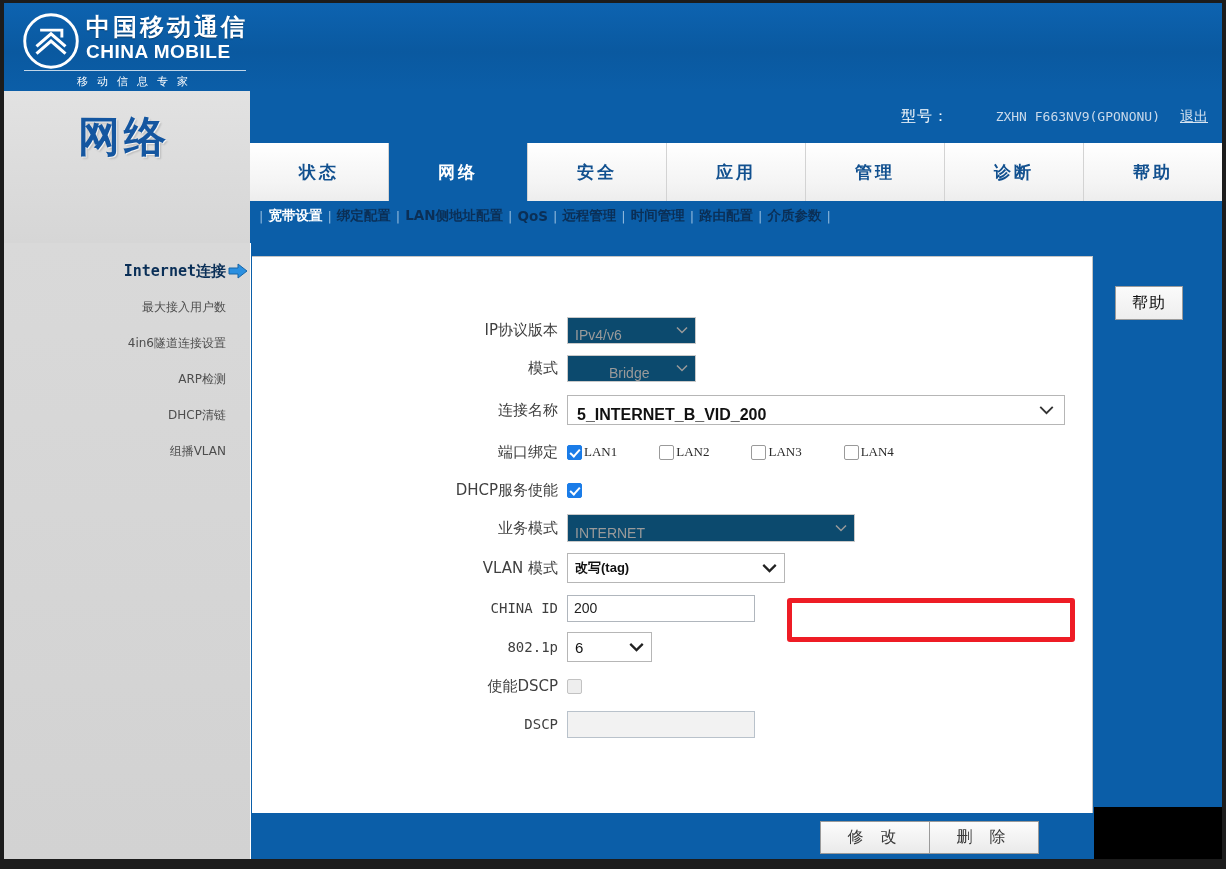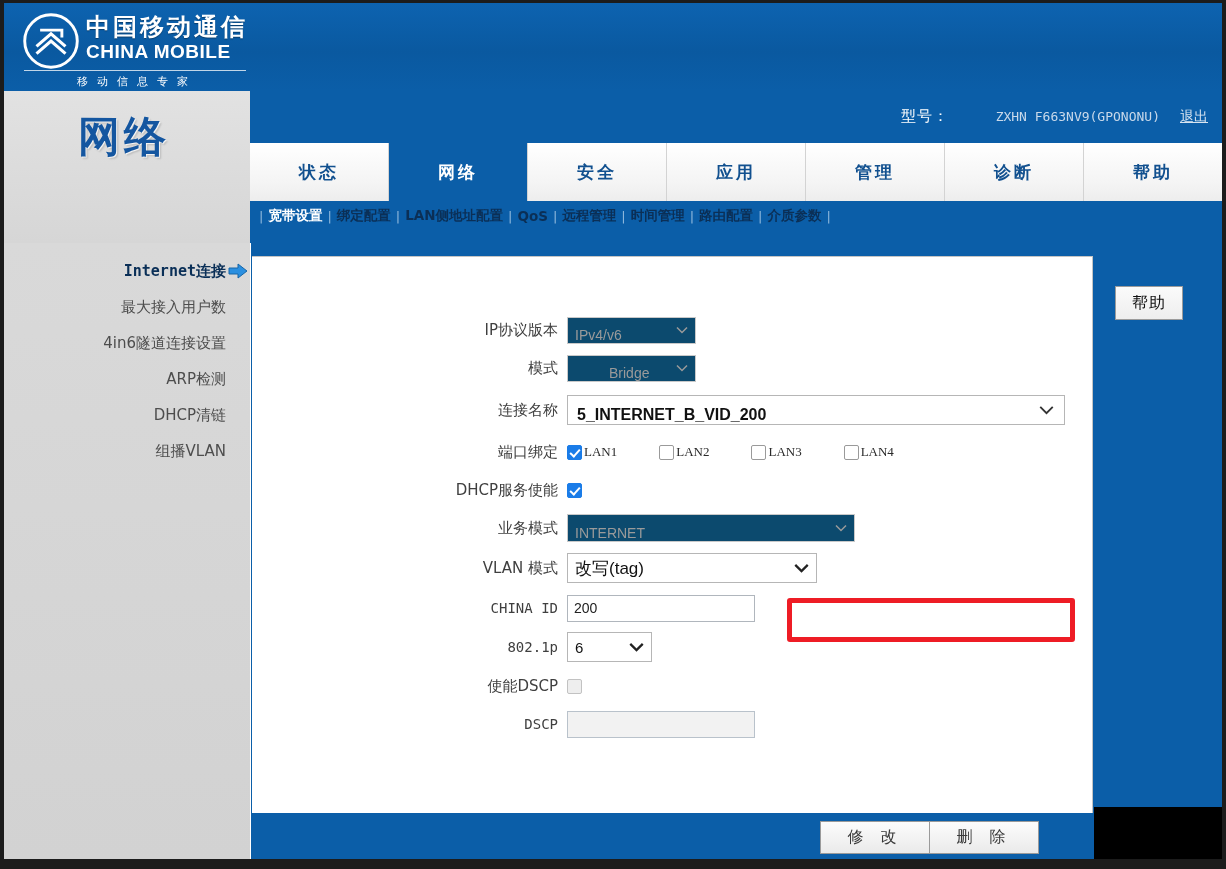--- a/index.html
+++ b/index.html
@@ -59,21 +59,21 @@
   .subnav .sep{color:#8fb8dc;font-size:13px;padding:0 5px;font-family:"DejaVu Sans",sans-serif;}
   .subnav .item{color:#0b2f56;font-size:13.5px;font-weight:bold;cursor:pointer;
                 font-family:"DejaVu Sans",sans-serif;letter-spacing:0px;}
   .subnav .item.active{color:#ffffff;}
   .navband-underline{position:absolute;left:246px;top:140px;width:972px;height:12px;background:#0b5ea8;}
 
   
   .sidebar{position:absolute;left:0;top:240px;width:246px;height:616px;
            background:linear-gradient(180deg,#d9d9d9 0%,#d2d2d2 100%);}
   .side-item{position:relative;width:222px;text-align:right;padding-right:24px;
-             color:#4d4d4d;font-size:15px;line-height:36px;height:36px;cursor:pointer;
+             color:#4d4d4d;font-size:12px;line-height:36px;height:36px;cursor:pointer;
              font-family:"DejaVu Sans",sans-serif;}
   .side-item.active{color:#0a2f57;font-weight:bold;font-family:"DejaVu Sans Mono",monospace;font-size:15px;}
   .side-arrow{position:absolute;right:2px;top:9px;width:20px;height:18px;}
   .side-list{padding-top:10px;}
 
   
   .content{position:absolute;left:247px;top:240px;width:971px;height:616px;background:#0b5ea8;}
   .whitebox{position:absolute;left:1px;top:13px;width:840px;height:557px;background:#ffffff;
             border:1px solid #c4c4c4;border-left:none;}
   .helpcol{position:absolute;left:842px;top:13px;width:129px;height:557px;background:#0b5ea8;}
@@ -269,21 +269,21 @@
           <div class="sel disabled" style="width:288px;height:28px;">
             <span>INTERNET</span>
             <svg class="chev" viewBox="0 0 12 8">
               <path d="M1 1.5 L6 6.5 L11 1.5" fill="none" stroke="#9a9a9a" stroke-width="1.5"></path>
             </svg>
           </div>
         </div>
 
         <div class="frow" style="height:42px;">
           <div class="flabel">VLAN 模式</div>
-          <div class="sel" style="width:250px;height:30px;font-size:17px;font-weight:normal;">
+          <div class="sel" style="width:218px;height:30px;font-size:13px;font-weight:bold;">
             <span>改写(tag)</span>
             <svg class="chev" viewBox="0 0 12 8" style="width:15px;height:10px;">
               <path d="M1 1.5 L6 6.5 L11 1.5" fill="none" stroke="#222" stroke-width="1.8"></path>
             </svg>
           </div>
         </div>
 
         <div class="frow">
           <div class="flabel mono">CHINA ID</div>
           <div class="txt" style="width:188px;height:27px;">

